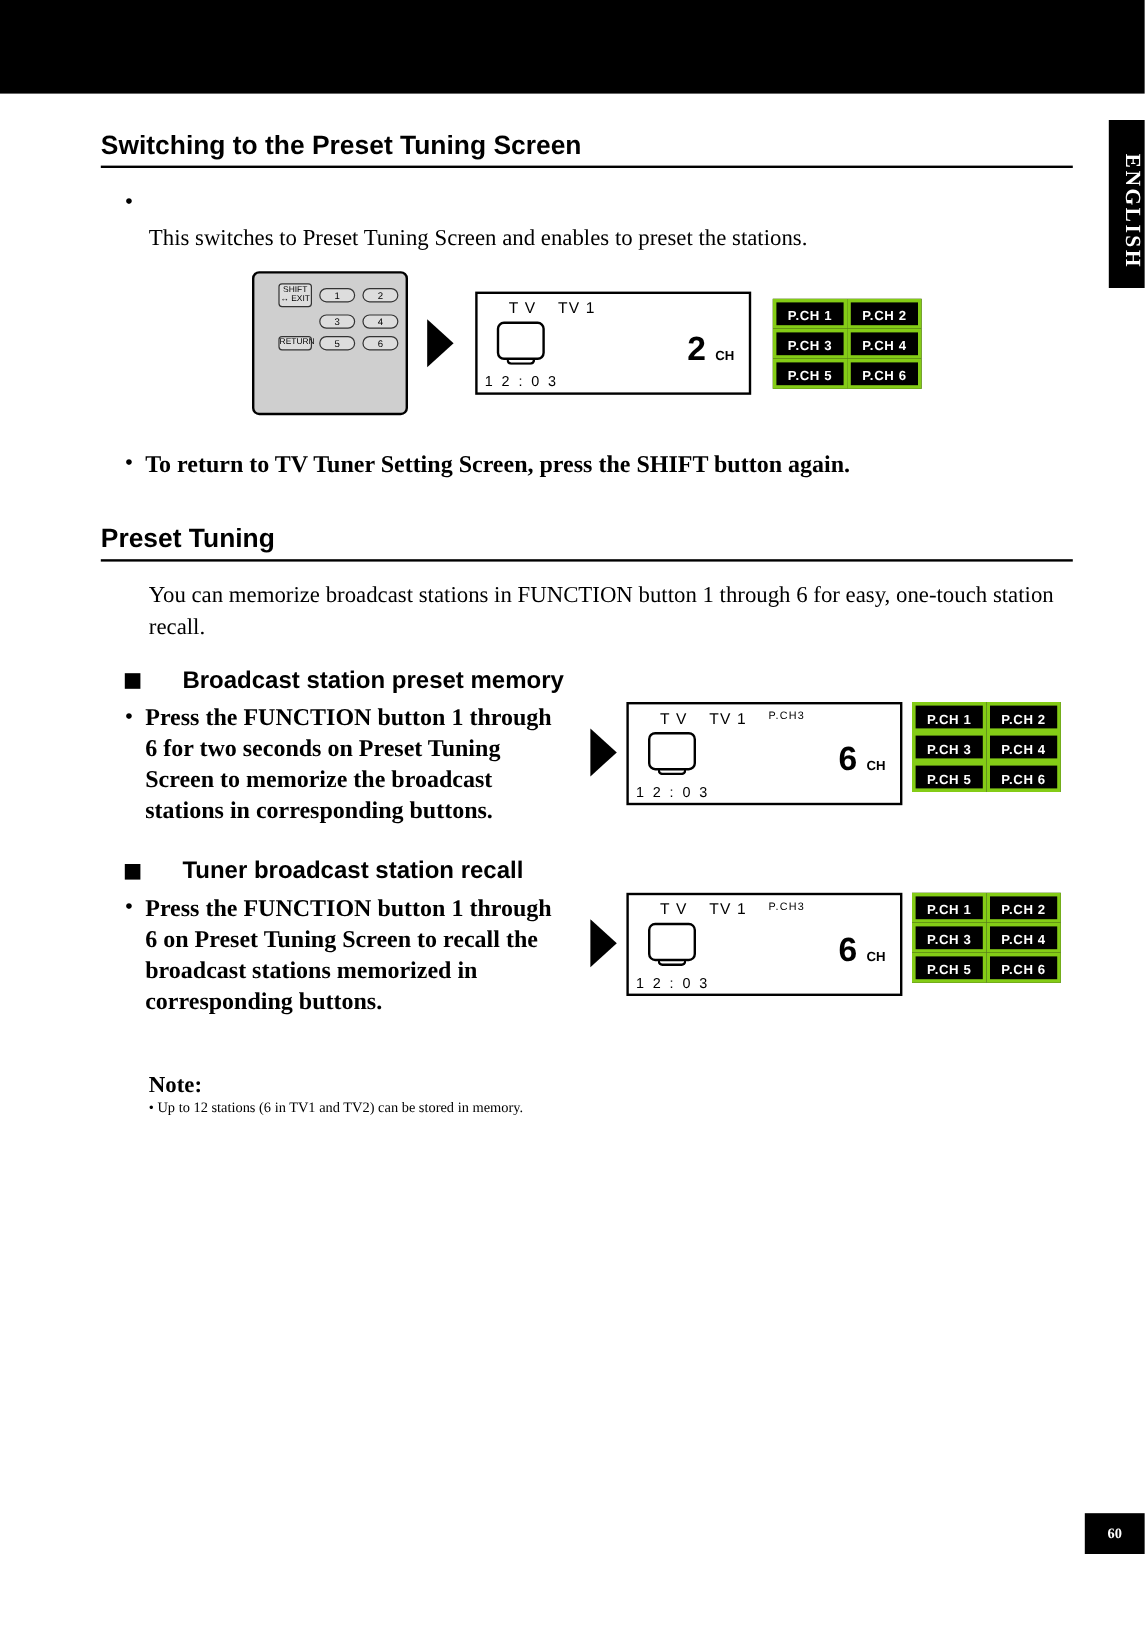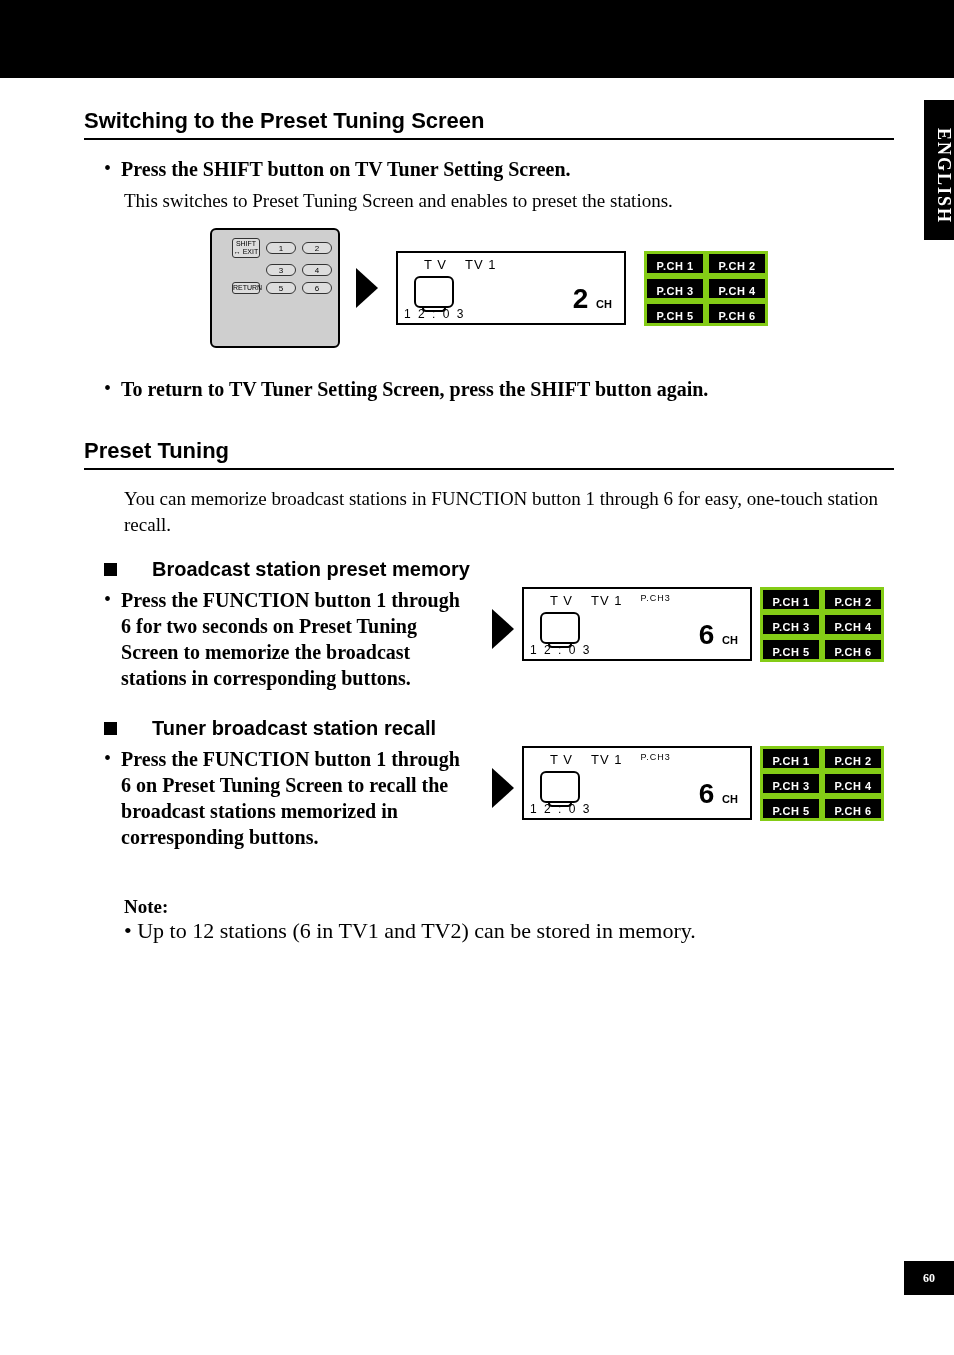--- a/index.html
+++ b/index.html
@@ -82,21 +82,21 @@
     }
     .note-block {
       margin-top: 40px;
       margin-left: 40px;
     }
     .note-title {
       font-weight: bold;
       font-size: 19px;
     }
     .note-text {
-      font-size: 22px;
+      font-size: 12px;
       margin-left: 0;
     }
     .side-tab {
       position: absolute;
       right: 0;
       top: 100px;
       width: 30px;
       height: 140px;
       background: #000;
       color: #fff;
@@ -184,21 +184,21 @@
       border-radius: 6px;
       background: #ddd;
       font-size: 8px;
       text-align: center;
       line-height: 11px;
       font-family: Arial, sans-serif;
     }
     .remote-spacer { width: 28px; }
     .tv-screen {
       width: 230px;
-      height: 74px;
+      height: 86px;
       border: 2px solid #000;
       background: #fff;
       position: relative;
       padding: 4px 6px;
       font-family: Arial, sans-serif;
     }
     .tv-top {
       display: flex;
       gap: 18px;
       font-size: 13px;
@@ -276,21 +276,20 @@
 <div class="black-header"></div>
 
 <div class="side-tab">ENGLISH</div>
 
 <div class="content">
 
   <div class="section-title">Switching to the Preset Tuning Screen</div>
 
   <div class="bullet-line">
     <span class="bullet-dot">•</span>
-    <span class="bullet-text-bold">Press the SHIFT button on TV Tuner Setting Screen.</span>
   </div>
   <div class="desc-text">This switches to Preset Tuning Screen and enables to preset the stations.</div>
 
   <div class="diagram-row">
 
     <div class="remote-box">
       <div class="remote-row">
         <div class="remote-label">SHIFT ↔ EXIT</div>
         <div class="remote-btn">1</div>
         <div class="remote-btn">2</div>

